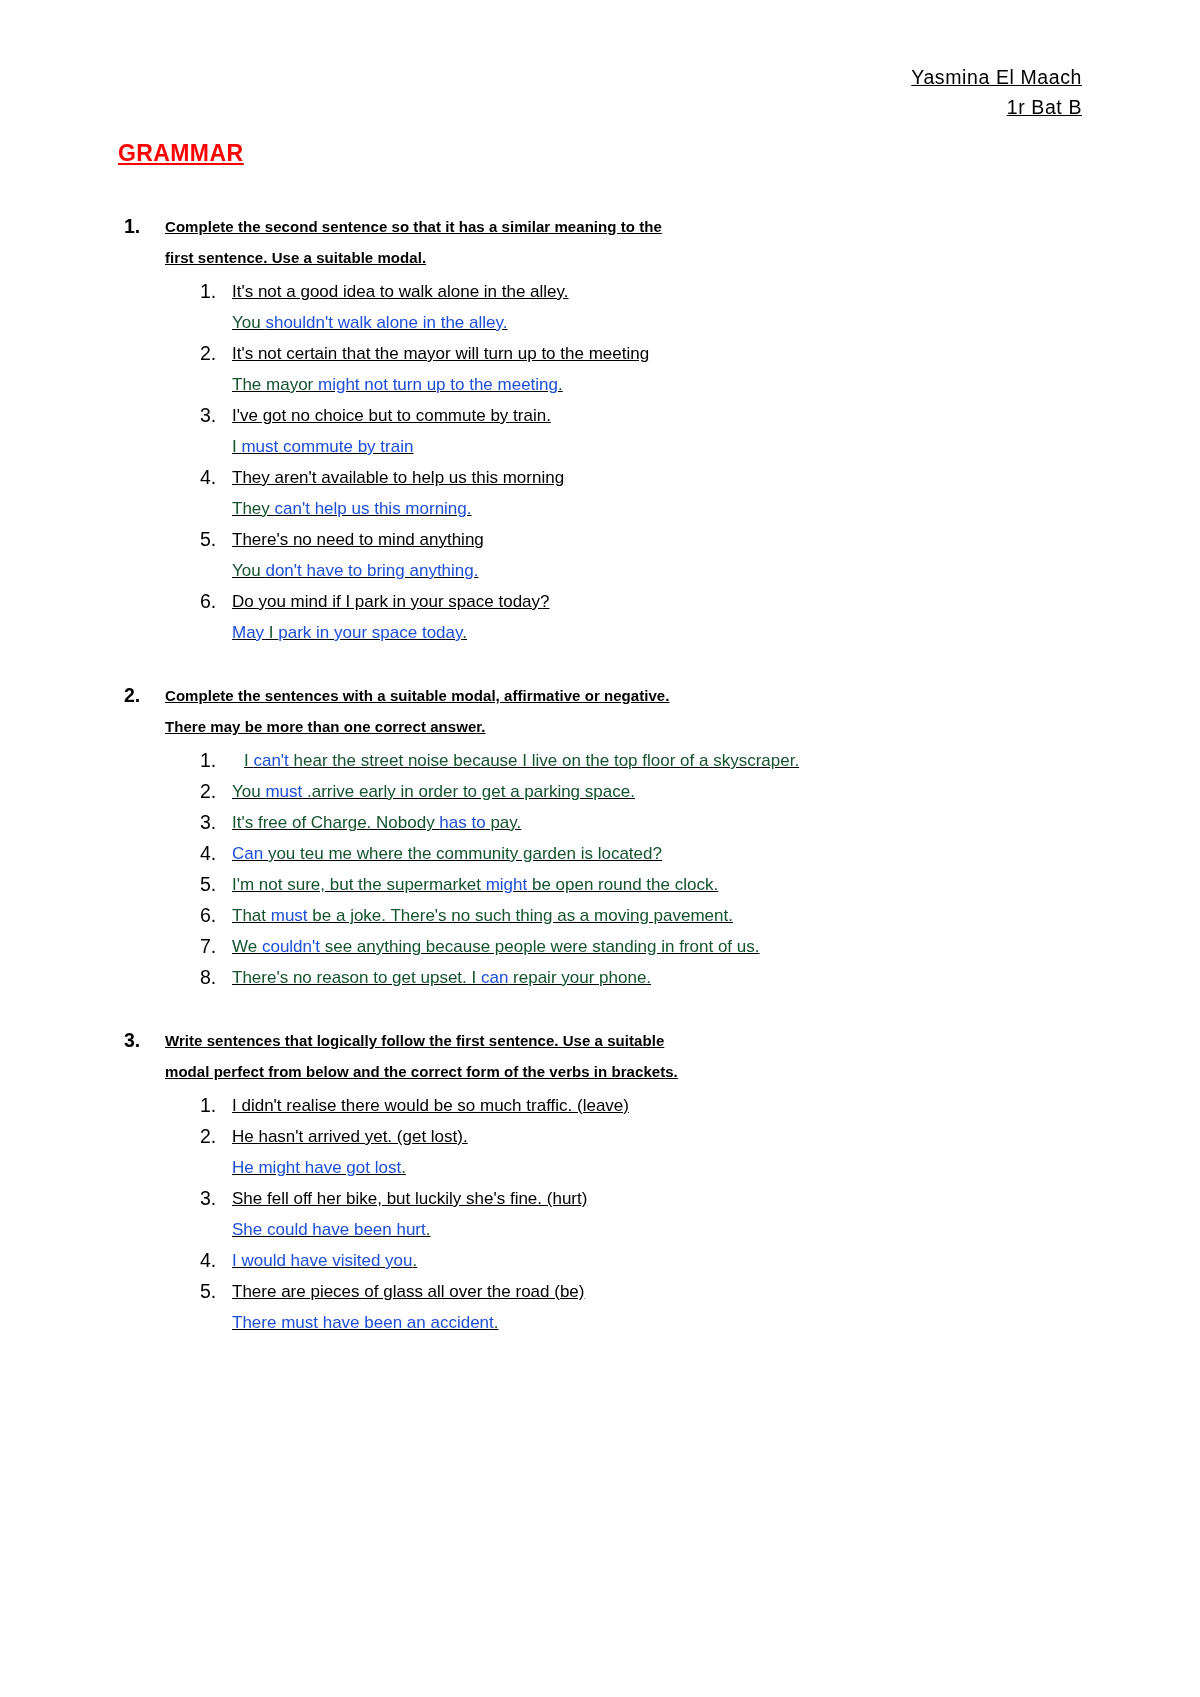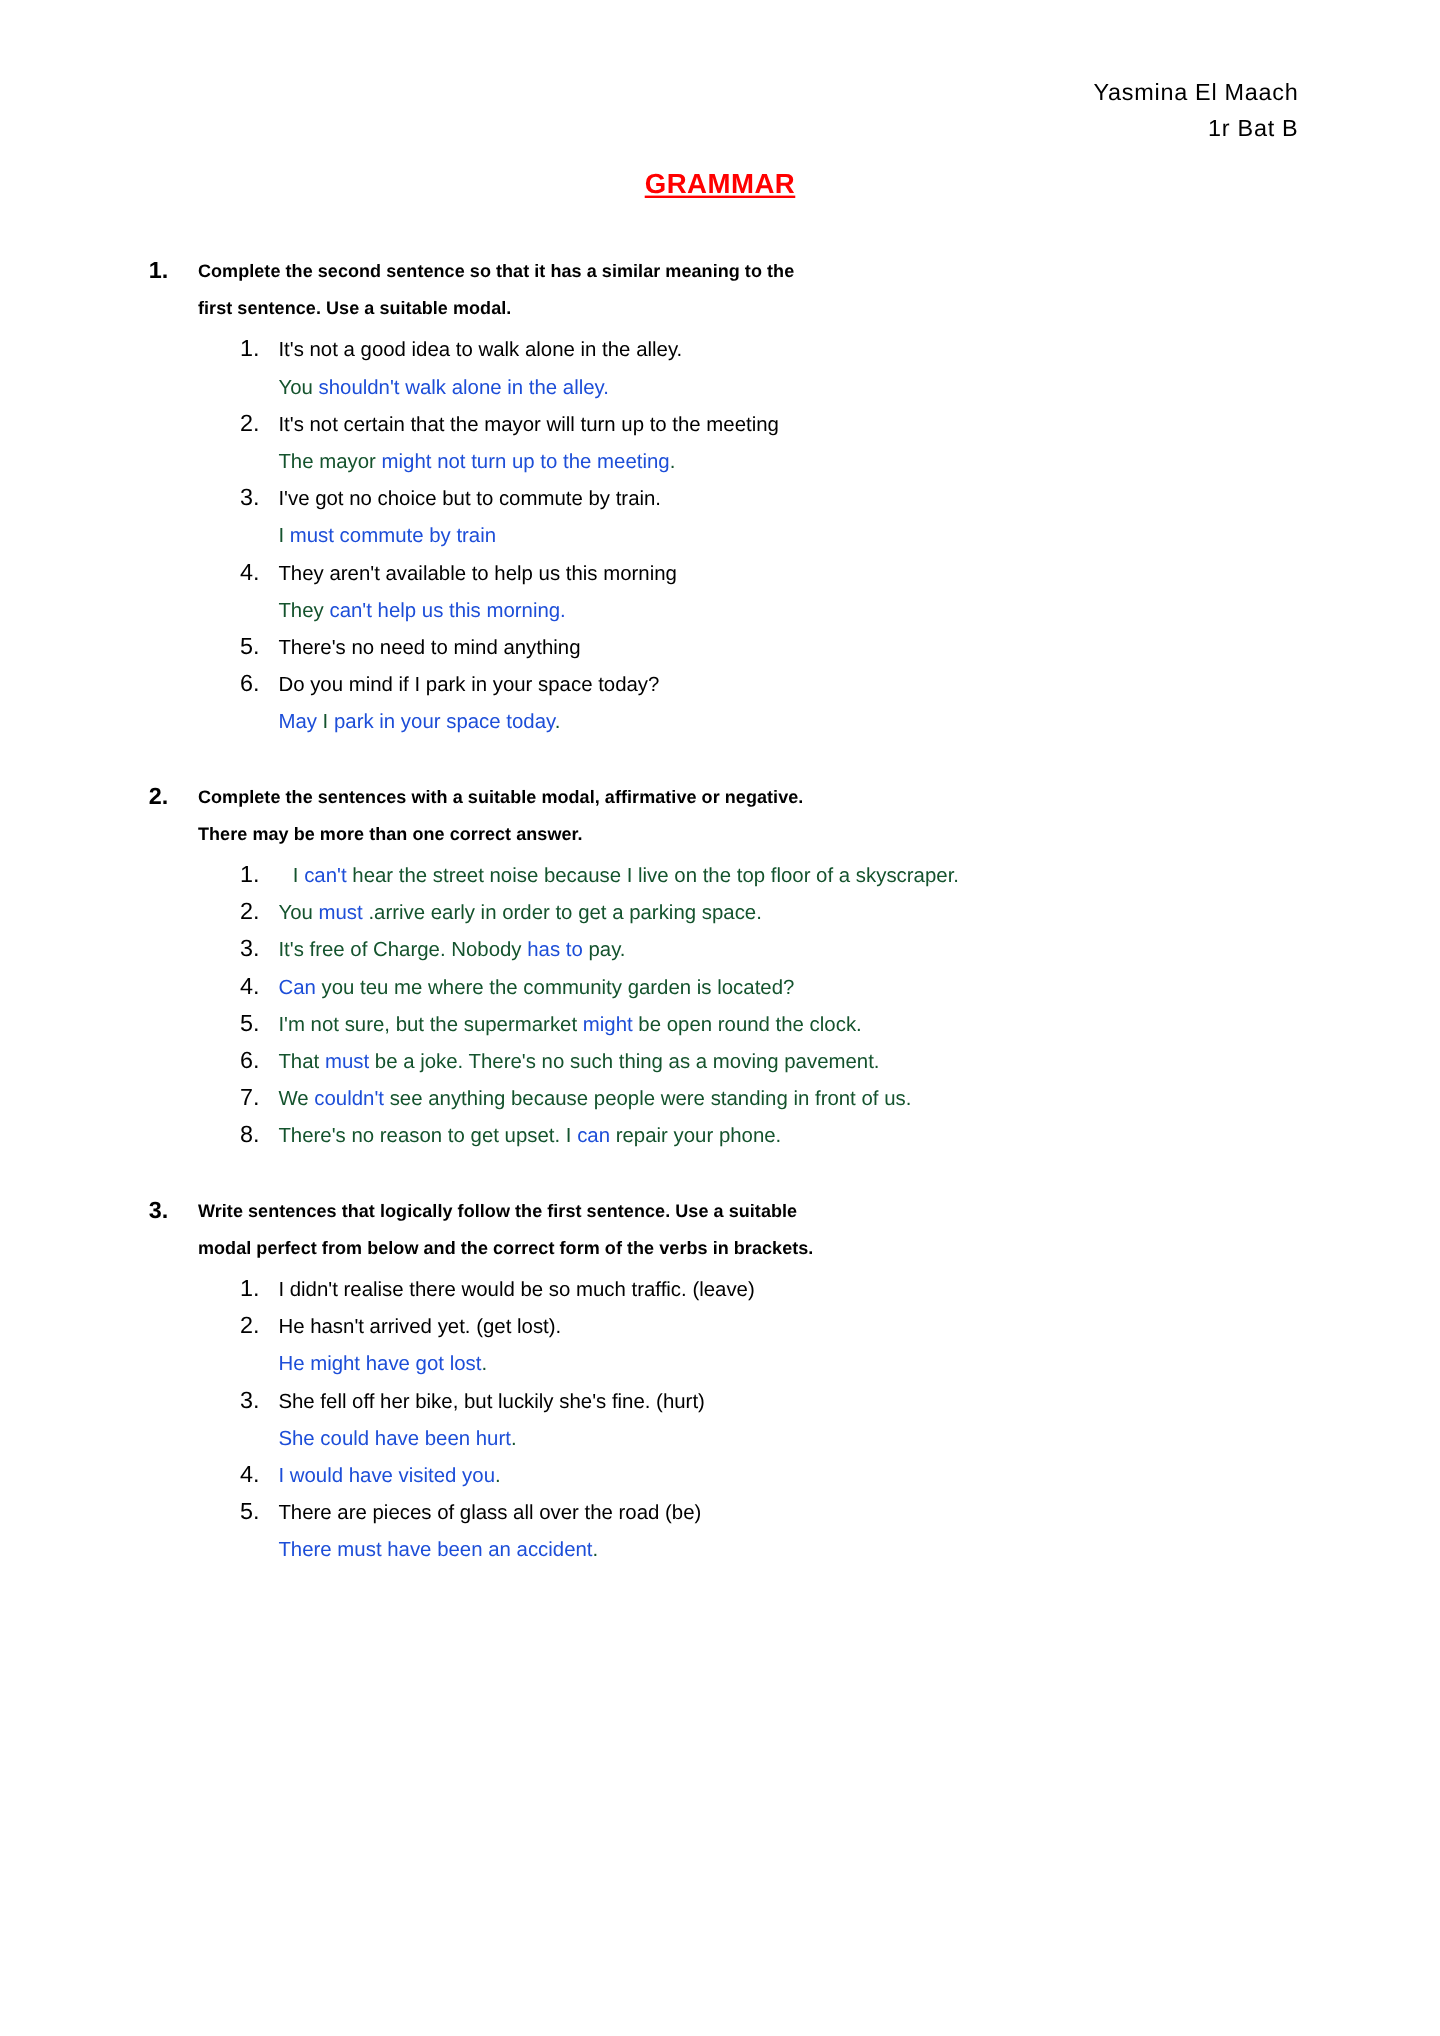--- a/index.html
+++ b/index.html
@@ -14,31 +14,32 @@
     color: #000000;
     -webkit-font-smoothing: none;
   }
   .page {
     position: relative;
     width: 1200px;
     height: 1391px;
     box-sizing: border-box;
     padding: 62px 118px 0 118px;
     background: #ffffff;
+    text-decoration: underline;
   }
   .header-block {
     text-align: right;
     font-size: 19.5px;
     line-height: 30px;
     letter-spacing: 0.6px;
     color: #000;
     margin-bottom: 18px;
   }
   .doc-title {
-    text-align: center;
+    text-align: left;
     font-size: 23px;
     font-weight: bold;
     color: #ff0000;
     text-decoration: underline;
     letter-spacing: 0.4px;
     margin: 0 0 44px 0;
   }
 
   ol.sections {
     list-style: none;
@@ -136,20 +137,21 @@
         <li class="item">
           <span class="prompt">I've got no choice but to commute by train.</span>
           <span class="answer"><span class="blk">I </span><span class="blue">must commute by train</span><span class="blk"></span></span>
         </li>
         <li class="item">
           <span class="prompt">They aren't available to help us this morning</span>
           <span class="answer"><span class="blk">They </span><span class="blue">can't help us this morning.</span><span class="blk"></span></span>
         </li>
         <li class="item">
           <span class="prompt">There's no need to mind anything</span>
+          <span class="answer"><span class="blk">You </span><span class="blue">don't have to bring anything.</span><span class="blk"></span></span>
         </li>
         <li class="item">
           <span class="prompt">Do you mind if I park in your space today?</span>
           <span class="answer"><span class="blue">May</span><span class="blk"> I </span><span class="blue">park in your space today</span><span class="blk">.</span></span>
         </li>
       </ol>
     </li>
 
     <li class="section">
       <div class="section-heading">

